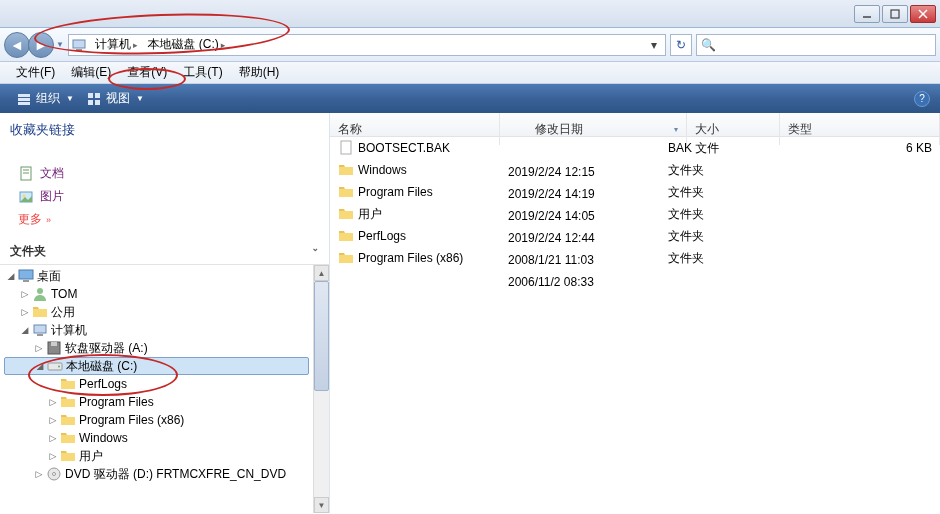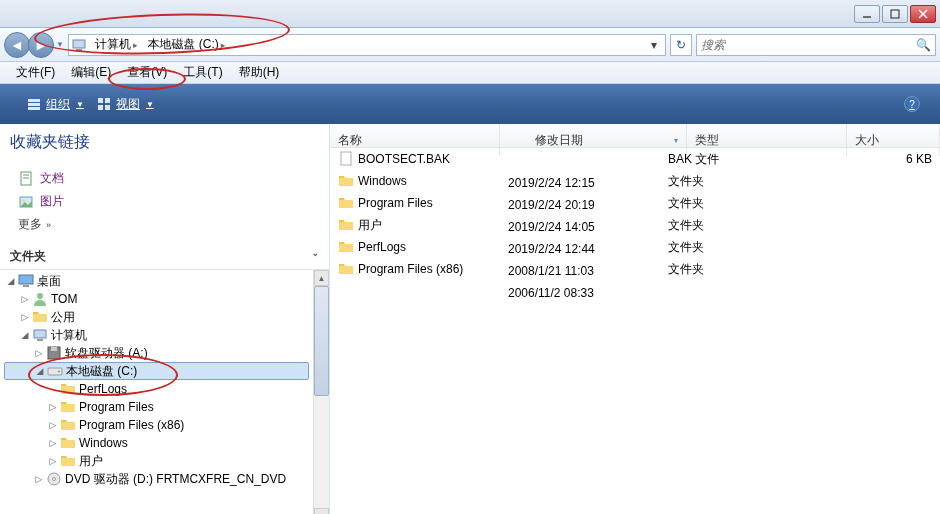--- a/index.html
+++ b/index.html
@@ -25,34 +25,34 @@
   .refresh { width: 22px; height: 22px; border: 1px solid #a7b7cd; background: #fff; display: flex; align-items: center; justify-content: center; cursor: pointer; color: #2a5a9e; }
   .search { width: 240px; height: 22px; border: 1px solid #a7b7cd; background: #fff; display: flex; align-items: center; padding: 0 4px; }
   .search input { border: none; flex: 1; outline: none; color: #888; font-style: italic; }
   .search-icon { color: #6a8ab0; cursor: pointer; }
   
   
   .menubar { height: 22px; background: linear-gradient(#f5f8fc, #e6edf6); border-bottom: 1px solid #c6d3e4; display: flex; align-items: center; padding: 0 16px; gap: 16px; }
   .menu-item { cursor: pointer; }
   
   
-  .toolbar { height: 40px; background: linear-gradient(#4e7bb4 0%, #3a6298 50%, #2d5486 100%); display: flex; align-items: center; padding: 0 20px; color: #fff; text-decoration: underline; }
+  .toolbar { height: 29px; background: linear-gradient(#4e7bb4 0%, #3a6298 50%, #2d5486 100%); display: flex; align-items: center; padding: 0 10px; color: #fff; }
   .tb-item { display: flex; align-items: center; gap: 4px; padding: 2px 6px; cursor: pointer; }
   .tb-item .dd { font-size: 8px; margin-left: 2px; }
   .tb-icon { width: 16px; height: 16px; display: inline-flex; align-items: center; justify-content: center; }
   .tb-help { margin-left: auto; width: 16px; height: 16px; border-radius: 50%; background: #3b70b3; display: flex; align-items: center; justify-content: center; color: #fff; font-size: 10px; cursor: pointer; border: 1px solid #6b9bd4; }
   
   
   .main { display: flex; height: calc(514px - 28px - 34px - 22px - 30px); }
   .sidebar { width: 330px; border-right: 1px solid #dce4ef; display: flex; flex-direction: column; }
   .fav-section { padding: 8px 10px 6px; }
-  .fav-title { color: #1e3f8b; font-size: 16px; margin-bottom: 14px; }
+  .fav-title { color: #1e3f8b; font-size: 13px; margin-bottom: 23px; }
   .fav-item { display: flex; align-items: center; gap: 6px; padding: 3px 8px; cursor: pointer; color: #701a75; }
   .fav-item .ic { width: 16px; height: 16px; }
-  .more-link { display: flex; align-items: center; gap: 4px; padding: 3px 8px; color: #404040; cursor: pointer; }
+  .more-link { display: flex; align-items: center; gap: 4px; padding: 3px 8px; color: #ef4444; cursor: pointer; }
   
   .folder-section { flex: 1; border-top: 1px solid #e3e3e3; display: flex; min-height: 0; }
   .folder-header { padding: 6px 10px 4px; font-weight: bold; color: #333; }
   .tree-wrap { flex: 1; overflow: hidden; position: relative; }
   .tree { padding: 2px 4px 8px; }
   .tree-row { display: flex; align-items: center; height: 18px; cursor: pointer; white-space: nowrap; }
   .tree-tw { width: 14px; text-align: center; color: #666; font-size: 9px; cursor: pointer; }
   .tree-ic { width: 16px; height: 16px; display: inline-flex; align-items: center; justify-content: center; margin-right: 3px; }
   .indent-1 { padding-left: 14px; }
   .indent-2 { padding-left: 28px; }
@@ -132,21 +132,20 @@
         <span class="bc-sep">▸</span>
       </span>
     <span class="bc-seg">
         <span>本地磁盘 (C:)</span>
         <span class="bc-sep">▸</span>
       </span>
     <span class="bc-dd">▾</span>
   </div>
   <div class="refresh">↻</div>
   <div class="search">
-    <input placeholder="搜索" style="">
     <span class="search-icon">🔍</span>
   </div>
 </div>
 
 <div class="menubar">
   <span class="menu-item">文件(F)</span>
   <span class="menu-item">编辑(E)</span>
   <span class="menu-item">查看(V)</span>
   <span class="menu-item">工具(T)</span>
   <span class="menu-item">帮助(H)</span>
@@ -344,22 +343,22 @@
     </div>
   </div>
 
   <div class="content">
     <div class="col-header">
       <div class="col name">名称</div>
       <div class="col date">
           <span>修改日期</span>
           <span class="sort-ind">▾</span>
         </div>
+      <div class="col size">大小</div>
       <div class="col type">类型</div>
-      <div class="col size">大小</div>
     </div>
     <div class="rows" id="rows">
         <div class="row">
           <div class="cell name">
             <span class="file-ic"><svg class="file" width="16" height="16" viewBox="0 0 16 16">
                 <rect x="3" y="1" width="10" height="13"></rect>
               </svg></span>
             <span>BOOTSECT.BAK</span>
           </div>
           <div class="cell date">2019/2/24 12:15</div>
@@ -367,21 +366,21 @@
           <div class="cell size">6 KB</div>
         </div>
         <div class="row">
           <div class="cell name">
             <span class="file-ic"><svg class="folder" width="16" height="16" viewBox="0 0 16 16">
                 <path class="tab" d="M1 3h5l1 2H1z"></path>
                 <path d="M1 5h14v8H1z"></path>
               </svg></span>
             <span>Windows</span>
           </div>
-          <div class="cell date">2019/2/24 20:19</div>
+          <div class="cell date">2019/2/24 14:19</div>
           <div class="cell type">文件夹</div>
           <div class="cell size"></div>
         </div>
         <div class="row">
           <div class="cell name">
             <span class="file-ic"><svg class="folder" width="16" height="16" viewBox="0 0 16 16">
                 <path class="tab" d="M1 3h5l1 2H1z"></path>
                 <path d="M1 5h14v8H1z"></path>
               </svg></span>
             <span>Program Files</span>

